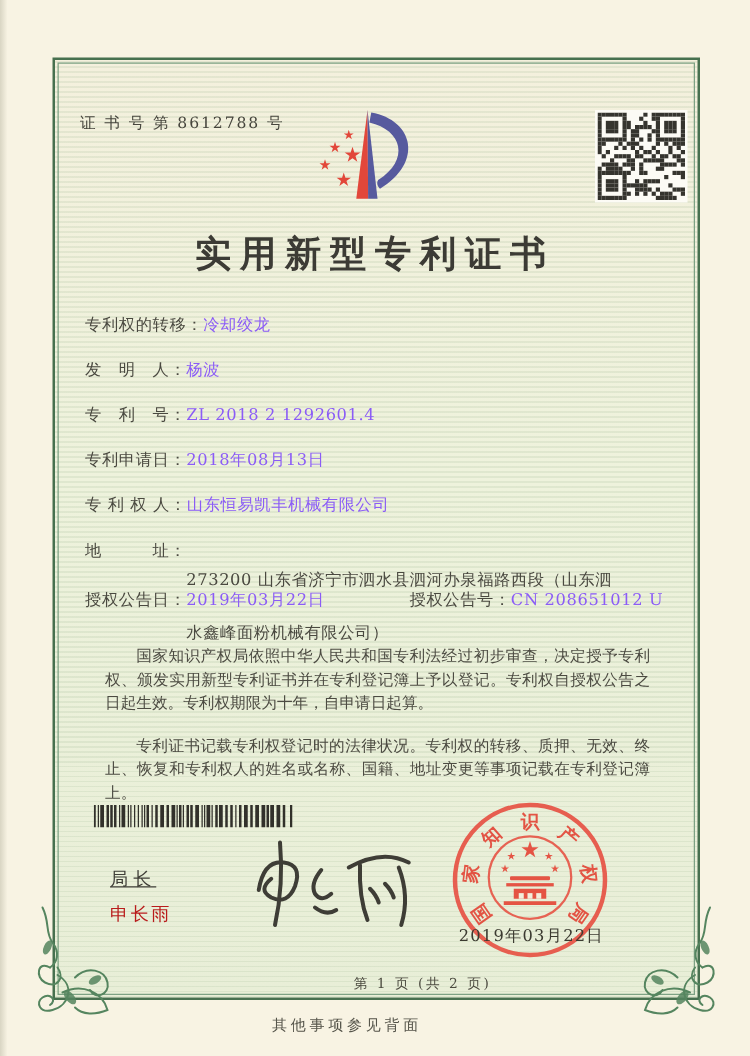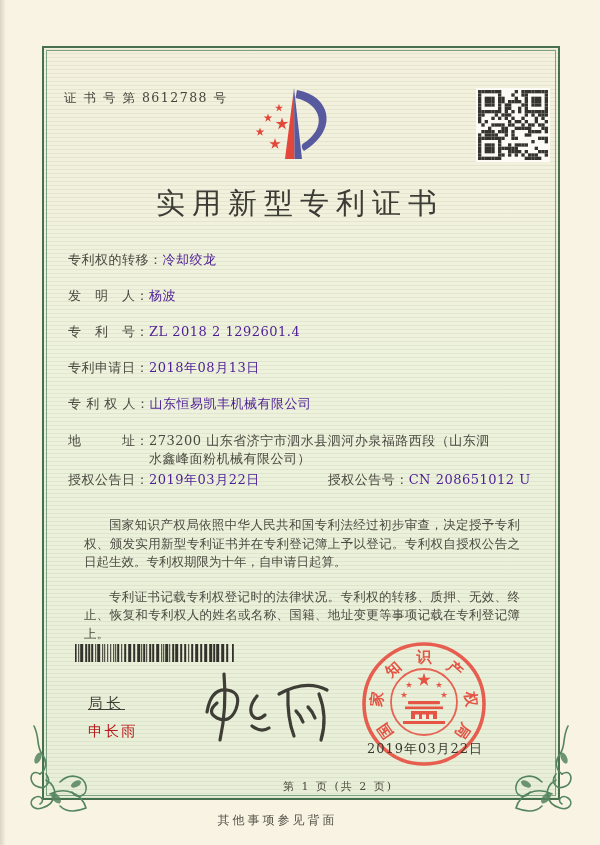--- a/index.html
+++ b/index.html
@@ -9,27 +9,27 @@
     background:linear-gradient(90deg,#d9d5c3,rgba(217,213,195,0));}
   
   .frame{position:absolute;left:42px;top:46px;right:40px;bottom:45px;
     border:2px solid #47704f;
     background:
       repeating-linear-gradient(0deg, rgba(132,166,124,0.14) 0 1px, rgba(0,0,0,0) 1px 4px),
       linear-gradient(180deg,#f4f0dd 0%,#eef2dc 45%,#e8eed7 100%);}
   .frame-inner{position:absolute;inset:2px;border:1px solid #7ca183;}
   .abs{position:absolute;}
   .cert-no{left:64px;top:90px;font-size:12.5px;letter-spacing:1.5px;color:#45443c;}
-  .title{left:0;top:184px;width:600px;text-align:center;font-size:29px;font-weight:400;
+  .title{left:0;top:184px;width:600px;text-align:center;font-size:29px;font-weight:700;
     letter-spacing:7px;color:#3c3b35;}
   .field-row{left:68px;font-size:13px;color:#4a4940;letter-spacing:0.5px;white-space:nowrap;}
   .field-row .lbl{color:#4a4940;}
-  .field-row .val{color:#4c1d95;}
+  .field-row .val{color:#8b5cf6;}
   .addr-val{display:inline-block;vertical-align:top;}
-  .addr-line{line-height:18px;}
+  .addr-line{line-height:18px;margin-top:24px;}
   .grant-pair2{margin-left:68px;}
   .paras{left:68px;top:500px;width:468px;font-size:12.5px;line-height:18.5px;
     color:#4c4b42;text-align:justify;}
   .paras p{margin:16px;text-indent:2em;}
   .director-title{left:88px;top:694px;font-size:14.5px;letter-spacing:4px;color:#3f3e37;text-decoration:underline;}
   .director-name{left:88px;top:722px;font-size:14.5px;letter-spacing:2px;color:#b91c1c;}
   .seal-box{left:358px;top:638px;width:132px;height:132px;}
   .seal-char{position:absolute;width:18px;height:18px;line-height:18px;text-align:center;
     font-size:15px;font-weight:700;color:rgba(226,66,52,0.9);}
   .seal-date{left:352px;top:740px;width:146px;text-align:center;font-size:13px;

